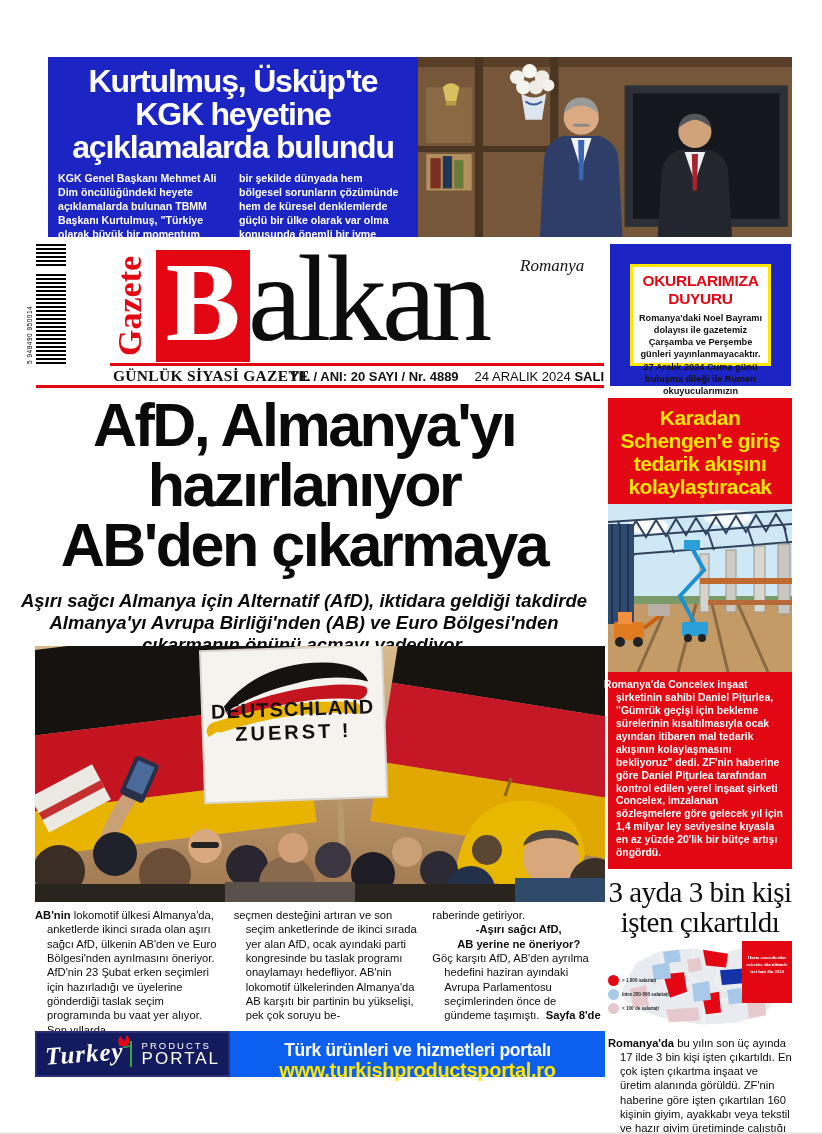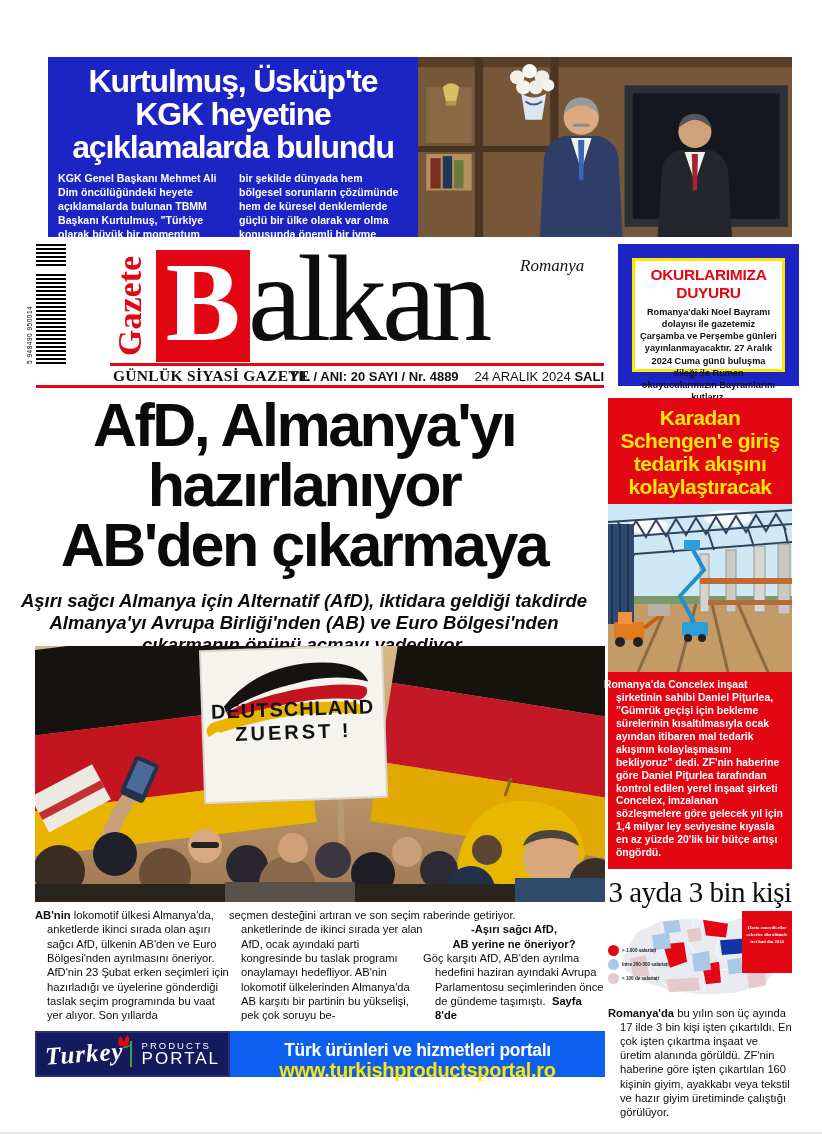--- a/index.html
+++ b/index.html
@@ -40,21 +40,21 @@
     font-style:italic; font-size:17px; color:#111; }
   .rule-red-1 { position:absolute; left:110px; top:363px; width:494px; height:3px; background:#e30613; }
   .rule-red-2 { position:absolute; left:36px; top:385px; width:568px; height:3px; background:#e30613; }
   .mast-tagline { position:absolute; left:113px; top:367px; font-family:"Liberation Serif",serif;
     font-weight:bold; font-size:15.5px; letter-spacing:0.3px; }
   .mast-issue { position:absolute; left:290px; top:369px; font-size:13px; font-weight:bold; }
   .mast-date { position:absolute; right:218px; top:369px; font-size:13px; }
   .mast-date b { font-weight:800; }
   
   .notice { position:absolute; left:610px; top:244px; width:181px; height:142px;
-    background:#1c24c4; padding:14px;margin-left:8px; }
+    background:#1c24c4; padding:20px; }
   .notice-inner { background:#ffe600; width:100%; height:100%; padding:3px; }
   .notice-white { background:#fff; width:100%; height:100%; padding:3px 4px; text-align:center; }
   .notice-title { color:#e30613; font-size:15.5px; font-weight:800; letter-spacing:-0.3px; margin-top:2px; }
   .notice-body { font-size:9.2px; font-weight:700; line-height:1.32; margin-top:4px; color:#111; }
   .mini-logo { display:flex; align-items:flex-end; justify-content:center; margin-top:5px; height:30px; }
   .mini-bc { width:9px; height:24px; background:repeating-linear-gradient(to bottom,#000 0 1px,#fff 1px 2px); margin-right:2px; }
   .mini-gazete { writing-mode:vertical-rl; transform:rotate(180deg); color:#e30613;
     font-family:"Liberation Serif",serif; font-weight:bold; font-size:8px; height:26px; line-height:8px; }
   .mini-bsq { width:16px; height:22px; background:#e30613; color:#fff; font-family:"Liberation Serif",serif;
     font-weight:bold; font-size:21px; line-height:20px; text-align:center; }
@@ -69,21 +69,21 @@
   .lead-sub { position:absolute; left:10px; top:590px; width:588px; text-align:center;
     font-style:italic; font-weight:700; font-size:18.5px; line-height:1.18; color:#0a0a0a; }
   
   .main-photo { position:absolute; left:35px; top:646px; width:570px; height:256px; overflow:hidden; }
   .main-photo svg { display:block; width:100%; height:100%; }
   .placard-text { position:absolute; left:168px; top:52px; width:180px; text-align:center;
     transform:rotate(-2deg); color:#111; font-weight:800; }
   .placard-text .l1 { font-size:20px; letter-spacing:1px; }
   .placard-text .l2 { font-size:20px; letter-spacing:3px; }
   
-  .story-cols { position:absolute; left:35px; top:908px; width:570px; display:flex; }
+  .story-cols { position:absolute; left:35px; top:908px; width:570px; display:flex; gap:14px; }
   .story-cols .col { flex:1; font-size:11.2px; line-height:1.28; color:#0d0d0d; }
   .hang { padding-left:12px; text-indent:-12px; }
   .qline { text-align:center; font-weight:800; }
   
   .right-col { position:absolute; left:608px; top:398px; width:184px; }
   .schengen-hl { background:#e30613; color:#ffe600; font-weight:800; font-size:21px;
     line-height:1.1; text-align:center; padding:8px 4px 6px 4px; letter-spacing:-0.5px; }
   .schengen-photo { height:168px; overflow:hidden; }
   .schengen-photo svg { display:block; width:100%; height:100%; }
   .schengen-body { background:#e30613; color:#fff; font-weight:700; font-size:10.4px;
@@ -351,20 +351,21 @@
           <circle cx="12" cy="138" r="5" fill="#222"></circle>
             <circle cx="30" cy="138" r="5" fill="#222"></circle>
         </g>
         <rect x="40" y="100" width="22" height="12" fill="#b8b0a4"></rect>
       </svg>
     </div>
     <div class="schengen-body hang">Romanya'da Concelex inşaat şirketinin sahibi Daniel Piţurlea, "Gümrük geçişi için bekleme sürelerinin kısaltılmasıyla ocak ayından itibaren mal tedarik akışının kolaylaşmasını bekliyoruz" dedi. ZF'nin haberine göre Daniel Piţurlea tarafından kontrol edilen yerel inşaat şirketi Concelex, imzalanan sözleşmelere göre gelecek yıl için 1,4 milyar ley seviyesine kıyasla en az yüzde 20'lik bir bütçe artışı öngördü.</div>
 
     <div class="layoffs-hl">
       <div>3 ayda 3 bin kişi</div>
+      <div>işten çıkartıldı</div>
     </div>
 
     <div class="map-wrap">
       <svg viewBox="0 0 184 92" preserveAspectRatio="none">
         <path d="M14,48 L28,22 L52,10 L86,7 L112,13 L132,7 L152,10 L168,26 L162,42 L170,58 L156,76 L128,84 L96,86 L64,82 L34,72 L16,60 Z" fill="#e8ebef" stroke="#ffffff" stroke-width="1"></path>
         <g stroke="#ffffff" stroke-width="0.8" fill="none" opacity="0.9">
           <path d="M52,10 L58,40 L40,60 M86,7 L82,34 L96,60 L96,86 M112,13 L108,44 L128,60 M132,40 L162,42 M34,40 L58,40 M58,40 L82,34 M96,60 L128,60 M40,60 L64,82"></path>
         </g>
         <polygon points="95,9 120,13 118,27 98,25" fill="#e30613"></polygon>
         <polygon points="55,34 76,32 79,52 62,58" fill="#e30613"></polygon>

